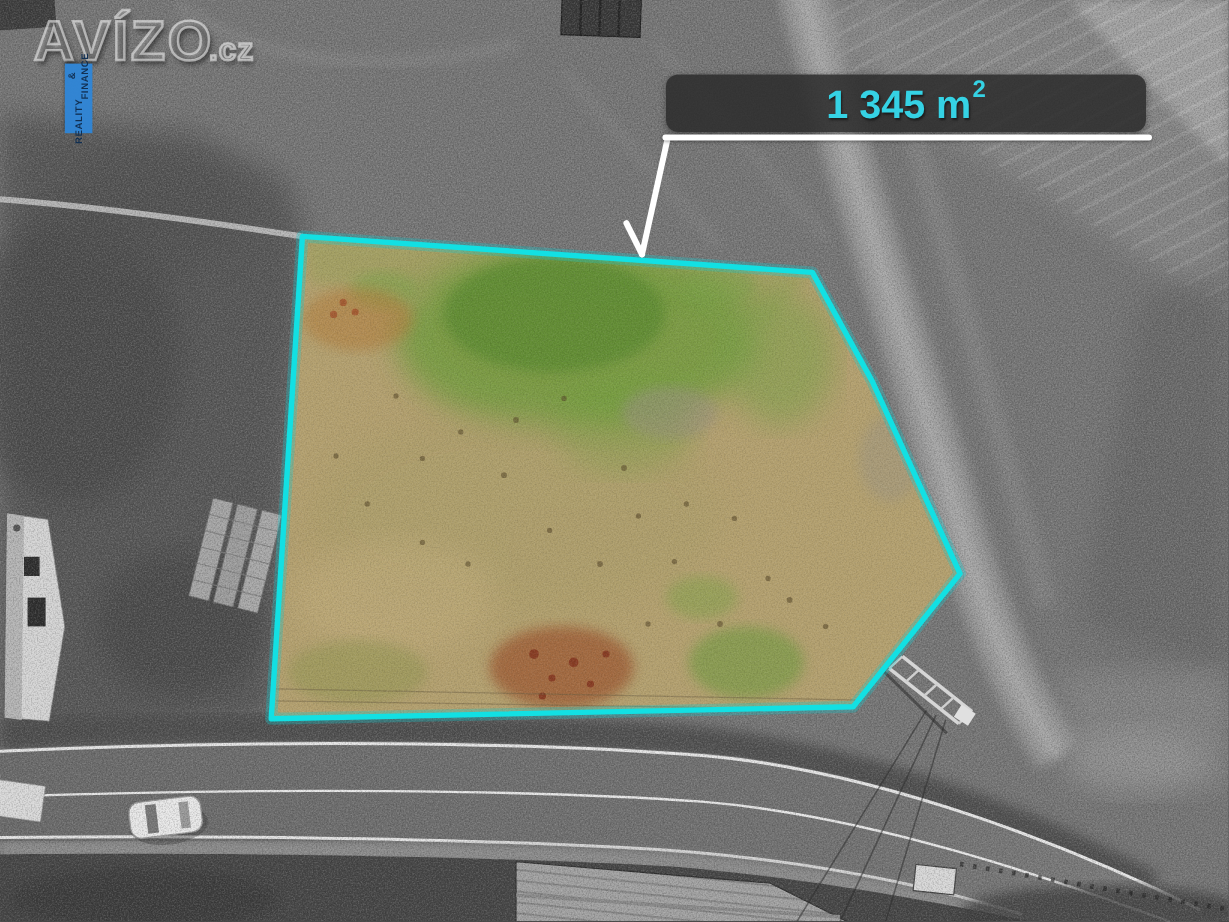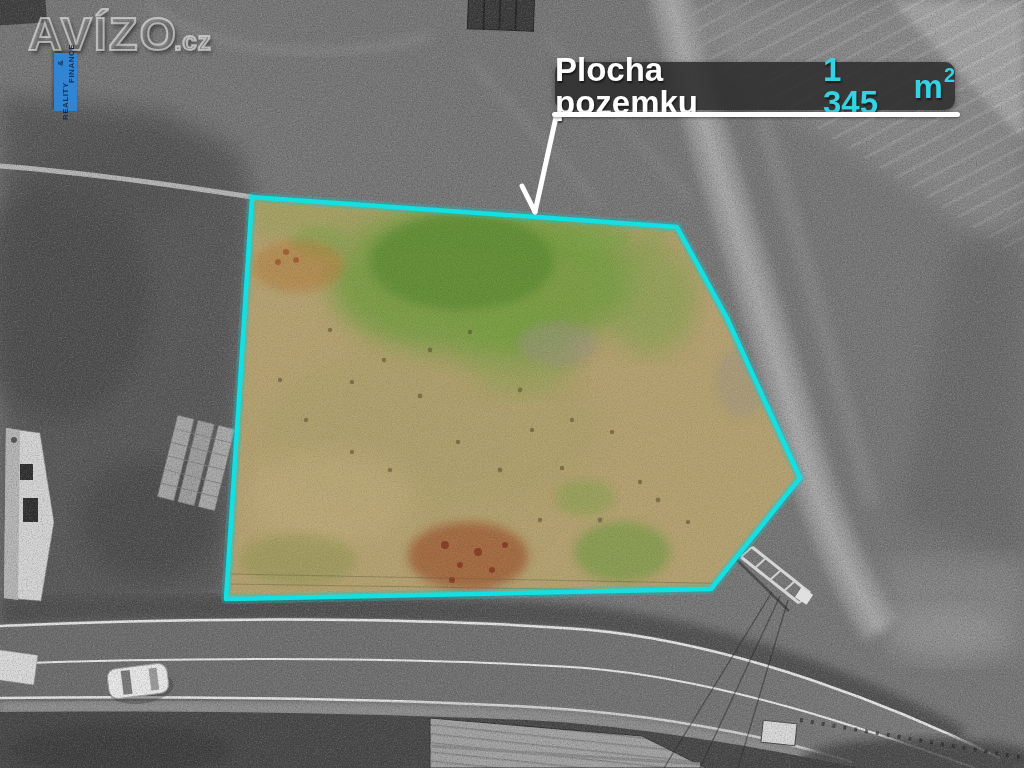--- a/index.html
+++ b/index.html
@@ -265,20 +265,19 @@
     </div>
     <div class="bo-row">
       <div class="vert-tab">
         <span>REALITY</span>
         <span>&amp; FINANCE</span>
       </div>
     </div>
   </div>
 
   <div class="callout-box">
-    <span class="c-label">Plocha pozemku</span>
     <span class="c-value">1 345</span>
     <span class="c-unit">m</span>
     <sup class="c-sup">2</sup>
   </div>
   <div class="callout-underline"></div>
 
 </div>
 
 </body></html>

